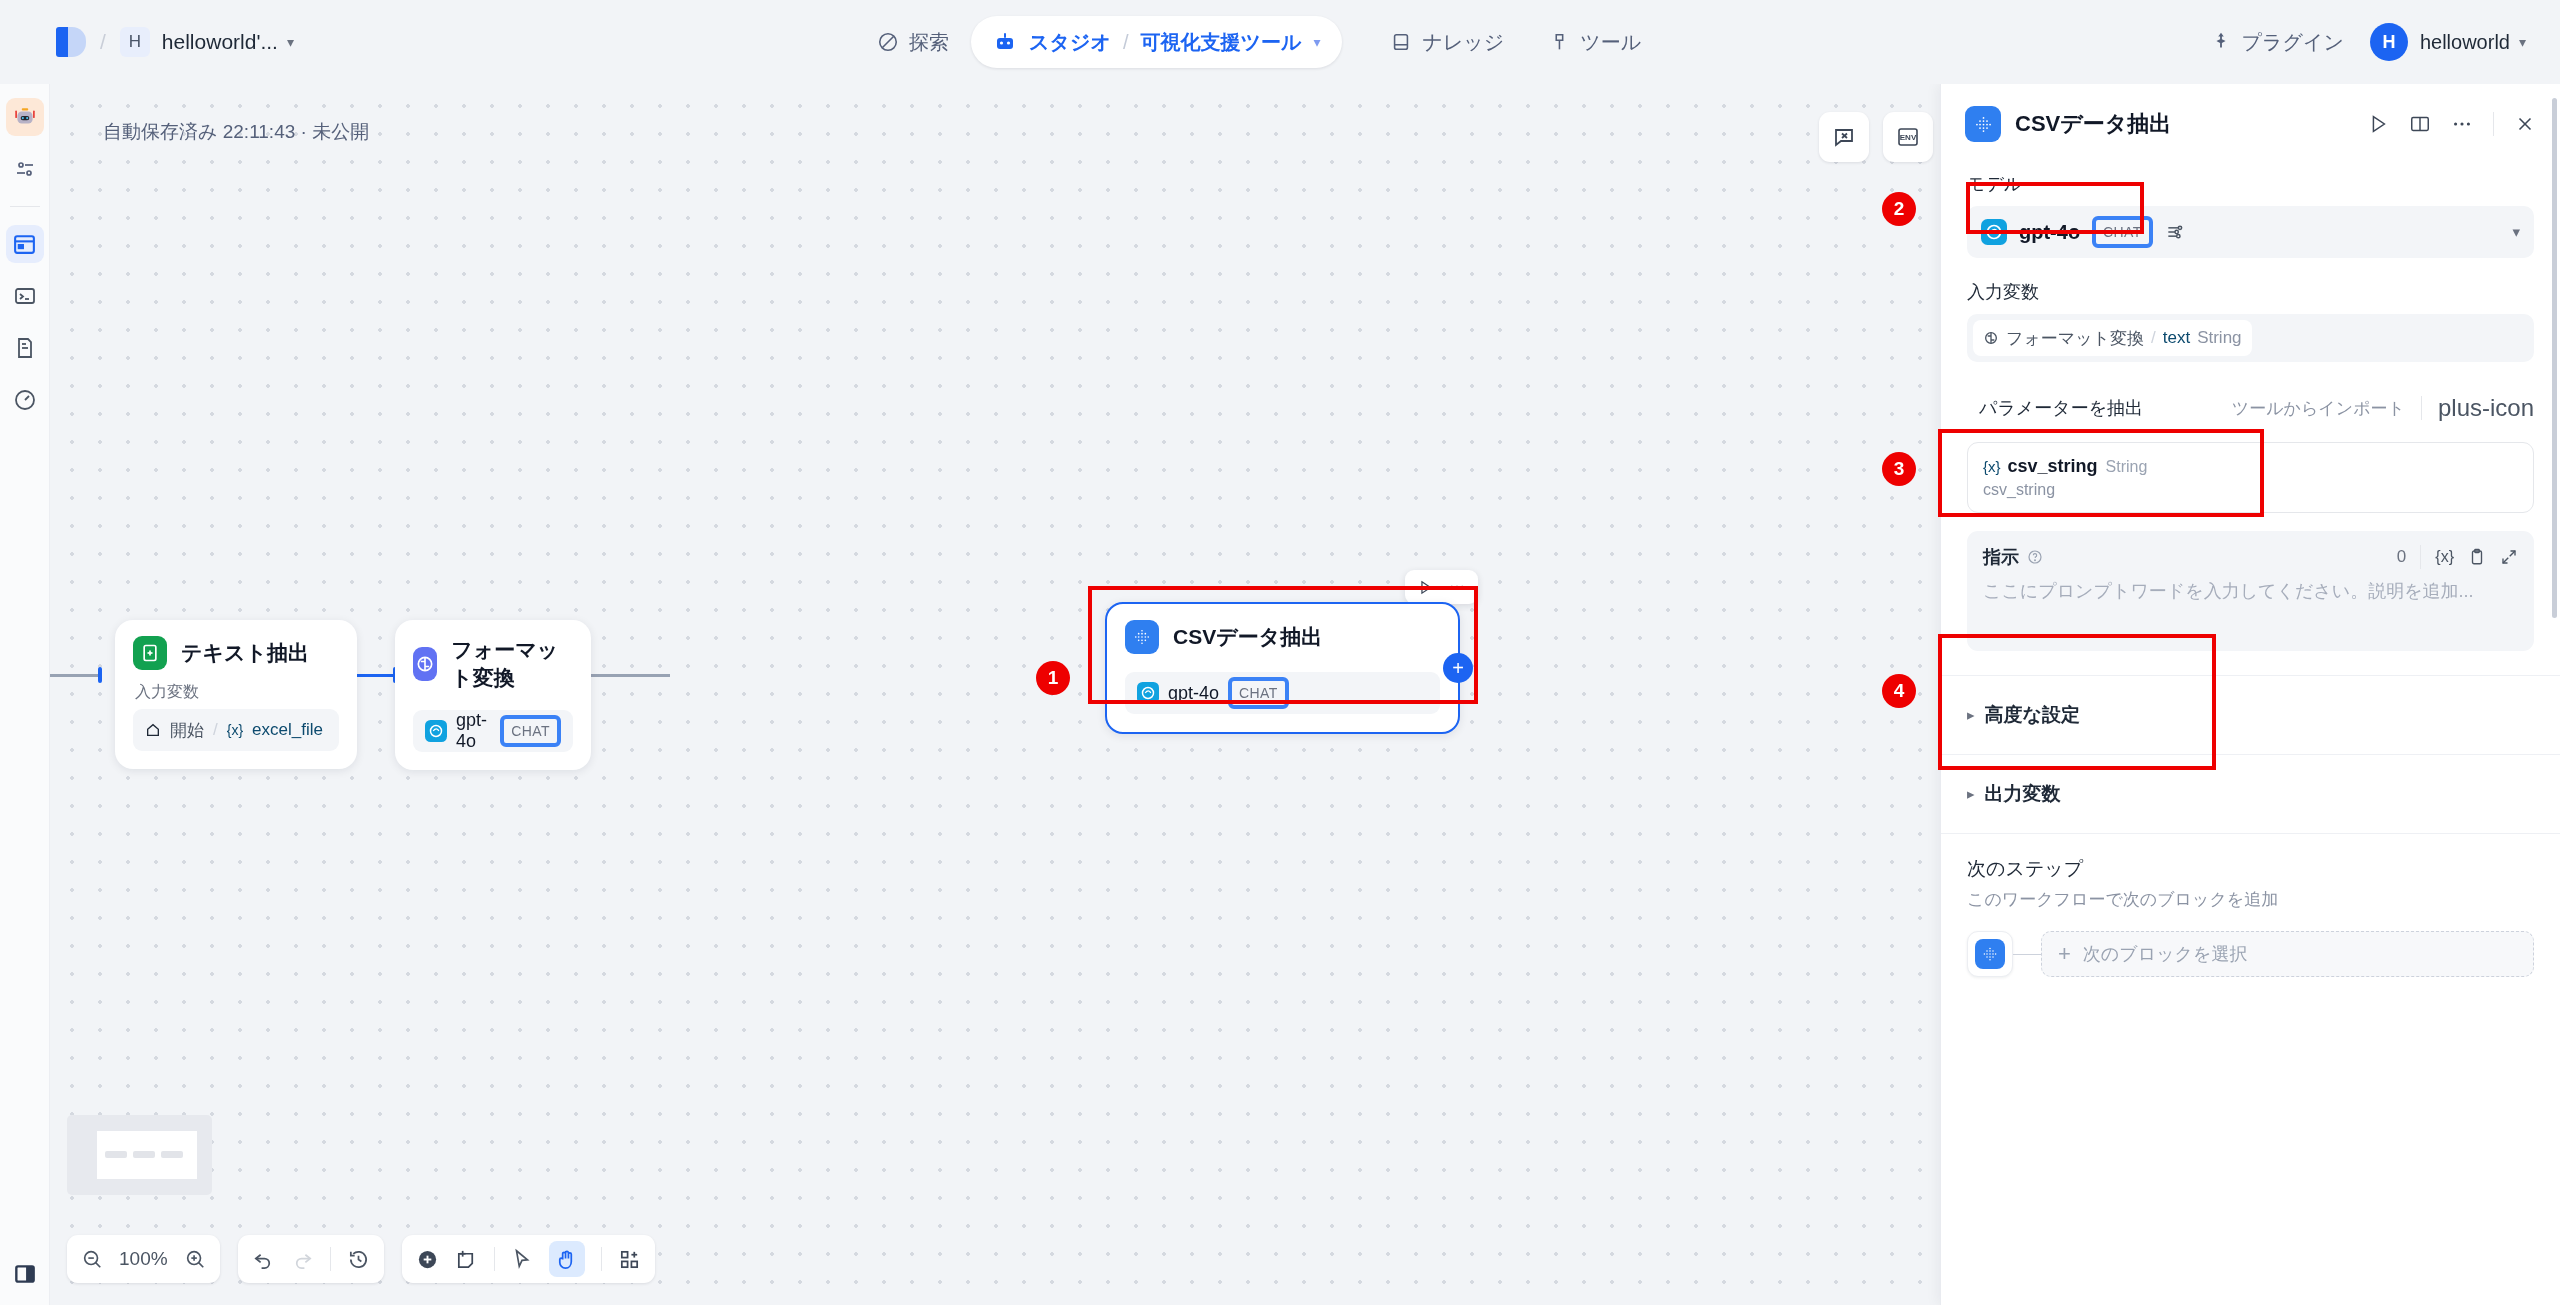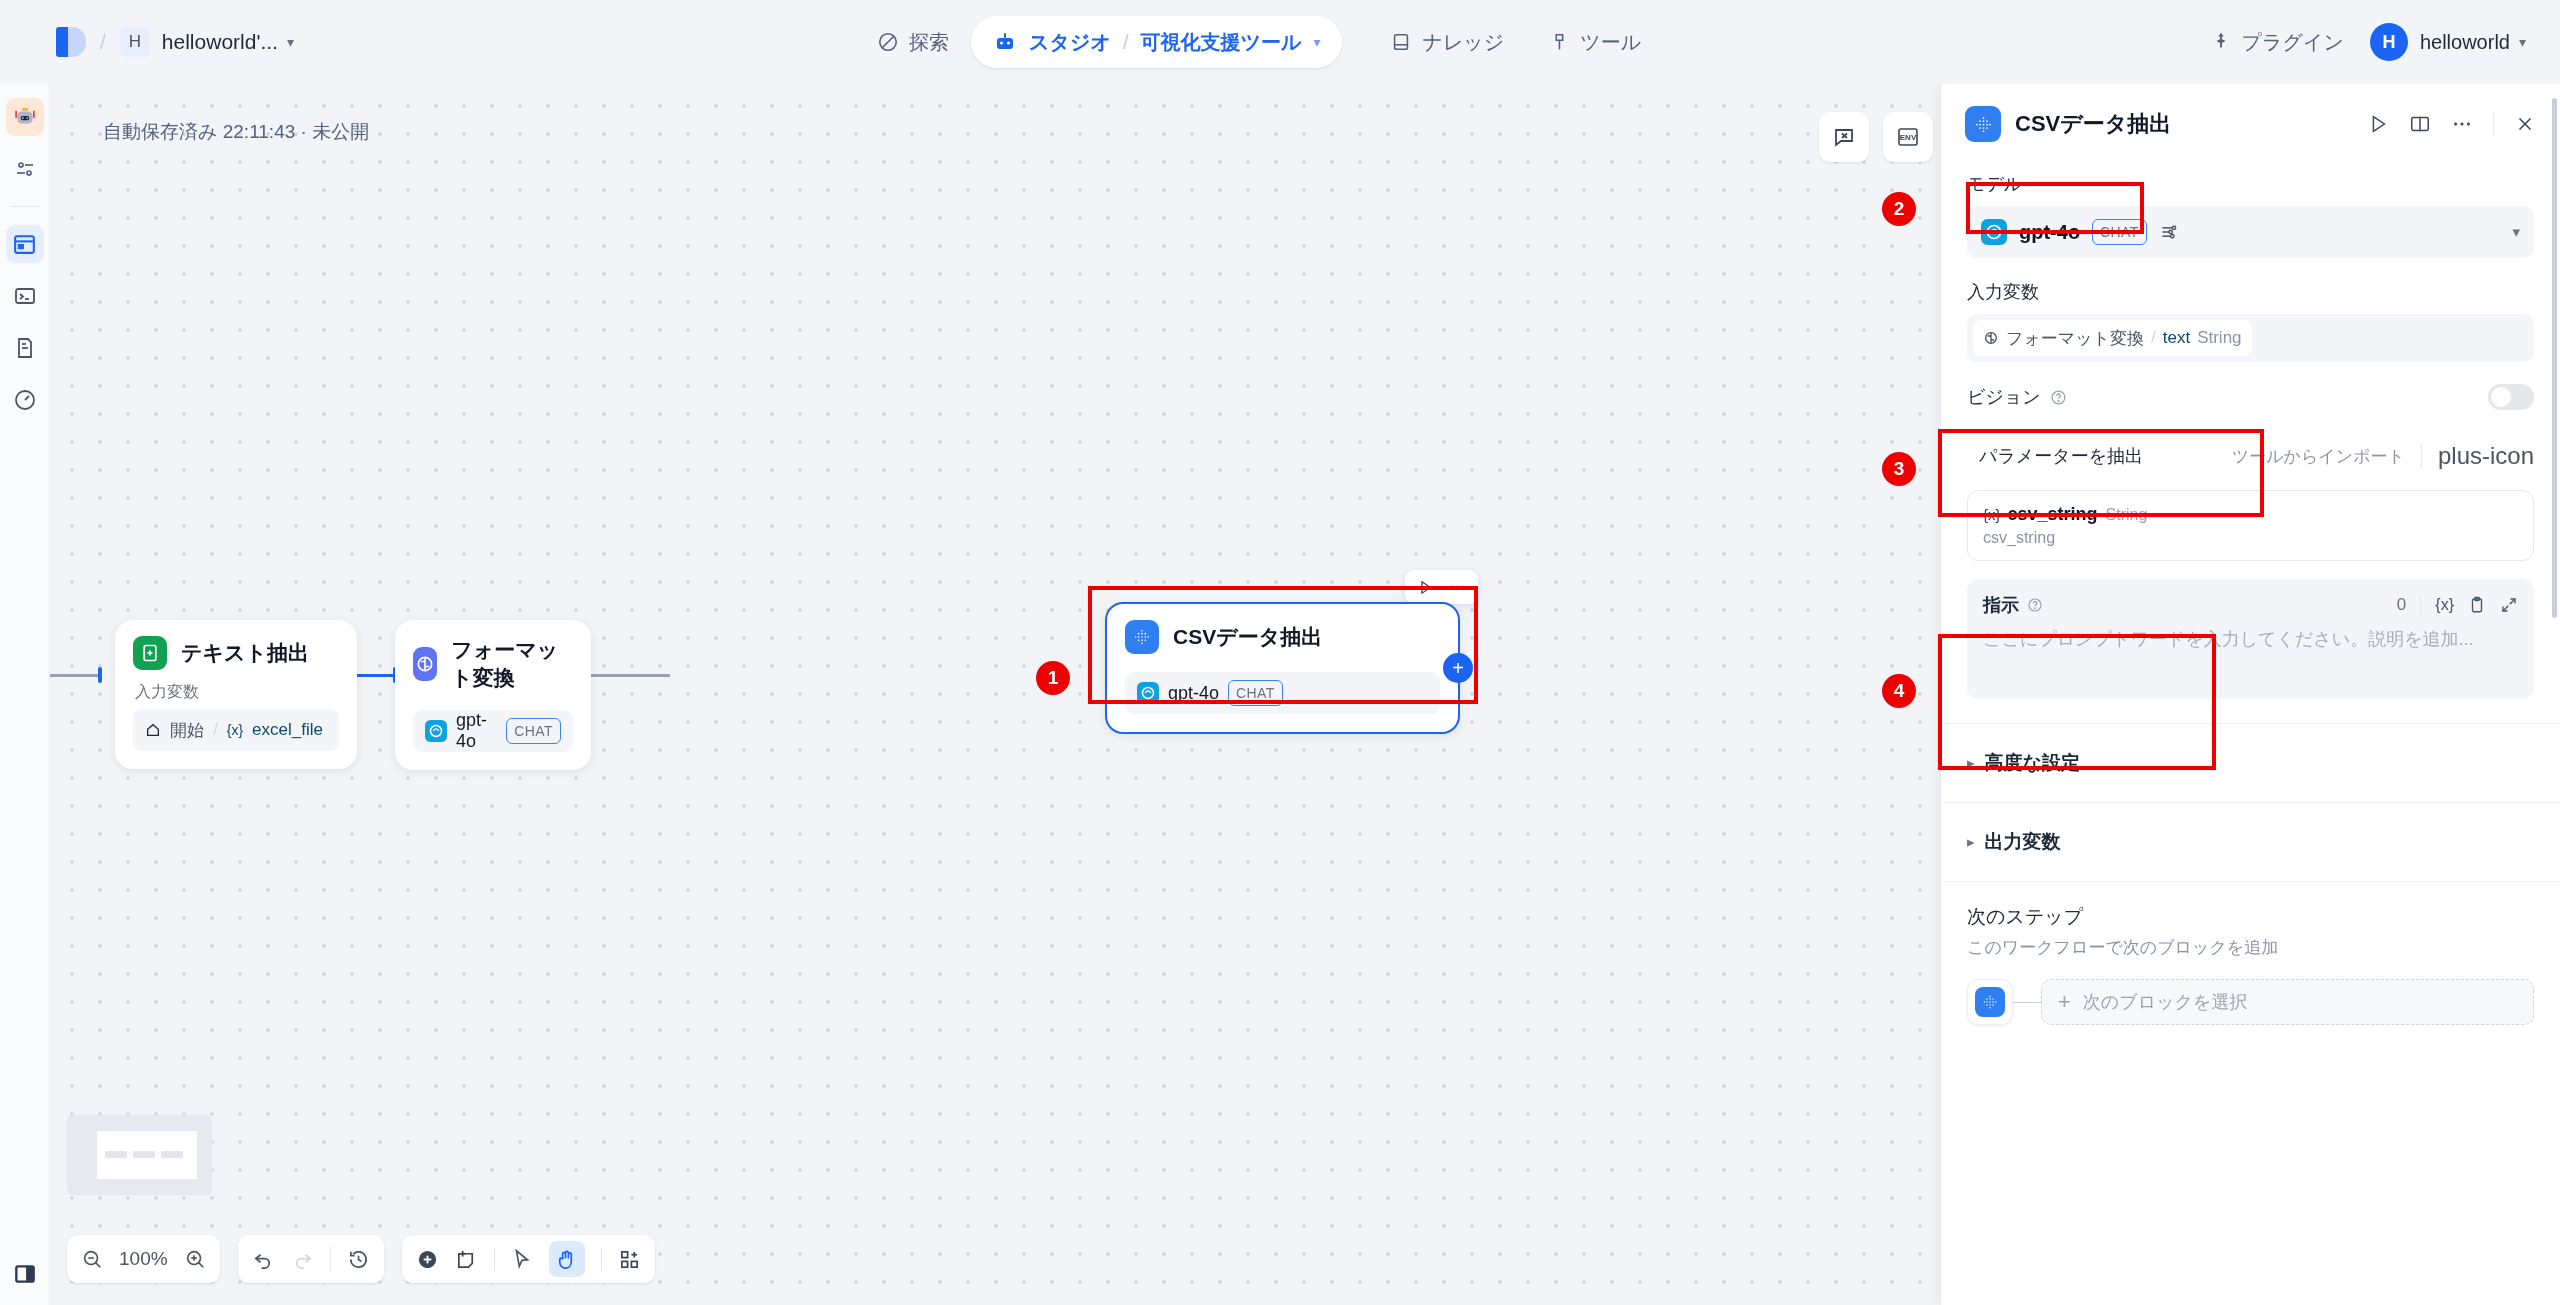--- a/index.html
+++ b/index.html
@@ -115,21 +115,21 @@
     width:34px;height:34px;border-radius:9px;display:flex;align-items:center;justify-content:center;
   }
   .node-title { font-size:21px; font-weight:700; color:#111827; }
   .node-sub { font-size:16px; color:#6b7280; margin:12px 0 6px 2px; }
   .node-field {
     background:#f3f5f8; border-radius:9px; height:42px; display:flex; align-items:center;
     padding:0 12px; gap:9px; font-size:17px; color:#4b5563;
   }
   .mono-blue { color:#0c4a6e; }
   .chat-tag {
-    border:1px solid #3b82f6; border-radius:6px; padding:4px 7px;
+    border:4px solid #3b82f6; border-radius:6px; padding:4px 7px;
     font-size:14px; color:#6b7280; letter-spacing:.4px;
   }
   .node-selected { border:2.5px solid #1c64f2; }
   .plus-handle {
     position:absolute; right:-15px; top:50%; transform:translateY(-50%);
     width:30px;height:30px;border-radius:50%;background:#1c64f2;color:#fff;
     display:flex;align-items:center;justify-content:center;font-size:20px;font-weight:400;
   }
   .node-hover-tools {
     position:absolute; background:#fff; border-radius:9px; height:34px;
@@ -744,35 +744,20 @@
             </svg>
           </span>
           <span>フォーマット変換</span>
           <span style="color:#cfd4dd">/</span>
           <span class="mono-blue">text</span>
           <span style="color:#8b93a3">String</span>
         </div>
       </div>
     </div>
 
-    <div class="sec">
-      <div class="row-between">
-        <div style="display:flex;align-items:center;gap:9px">
-          <span class="sec-label" style="margin:0">ビジョン</span>
-          <span>
-            <svg width="17" height="17" viewBox="0 0 24 24" fill="none" stroke="#9aa3b2" stroke-width="1.8">
-              <circle cx="12" cy="12" r="9"></circle>
-                <path d="M9.5 9.5a2.5 2.5 0 1 1 3 2.5v1.5"></path>
-                <circle cx="12" cy="17" r=".6" fill="#9aa3b2"></circle>
-            </svg>
-          </span>
-        </div>
-        <div class="toggle-off"></div>
-      </div>
-    </div>
 
     <div class="sec">
       <div class="row-between">
         <span class="sec-label" style="margin:12px">パラメーターを抽出</span>
         <div style="display:flex;align-items:center;gap:16px">
           <span style="font-size:17px;color:#8b93a3">ツールからインポート</span>
           <span class="vdiv"></span>
           <span style="font-size:24px;color:#4b5563;line-height:1">plus-icon</span>
         </div>
       </div>

